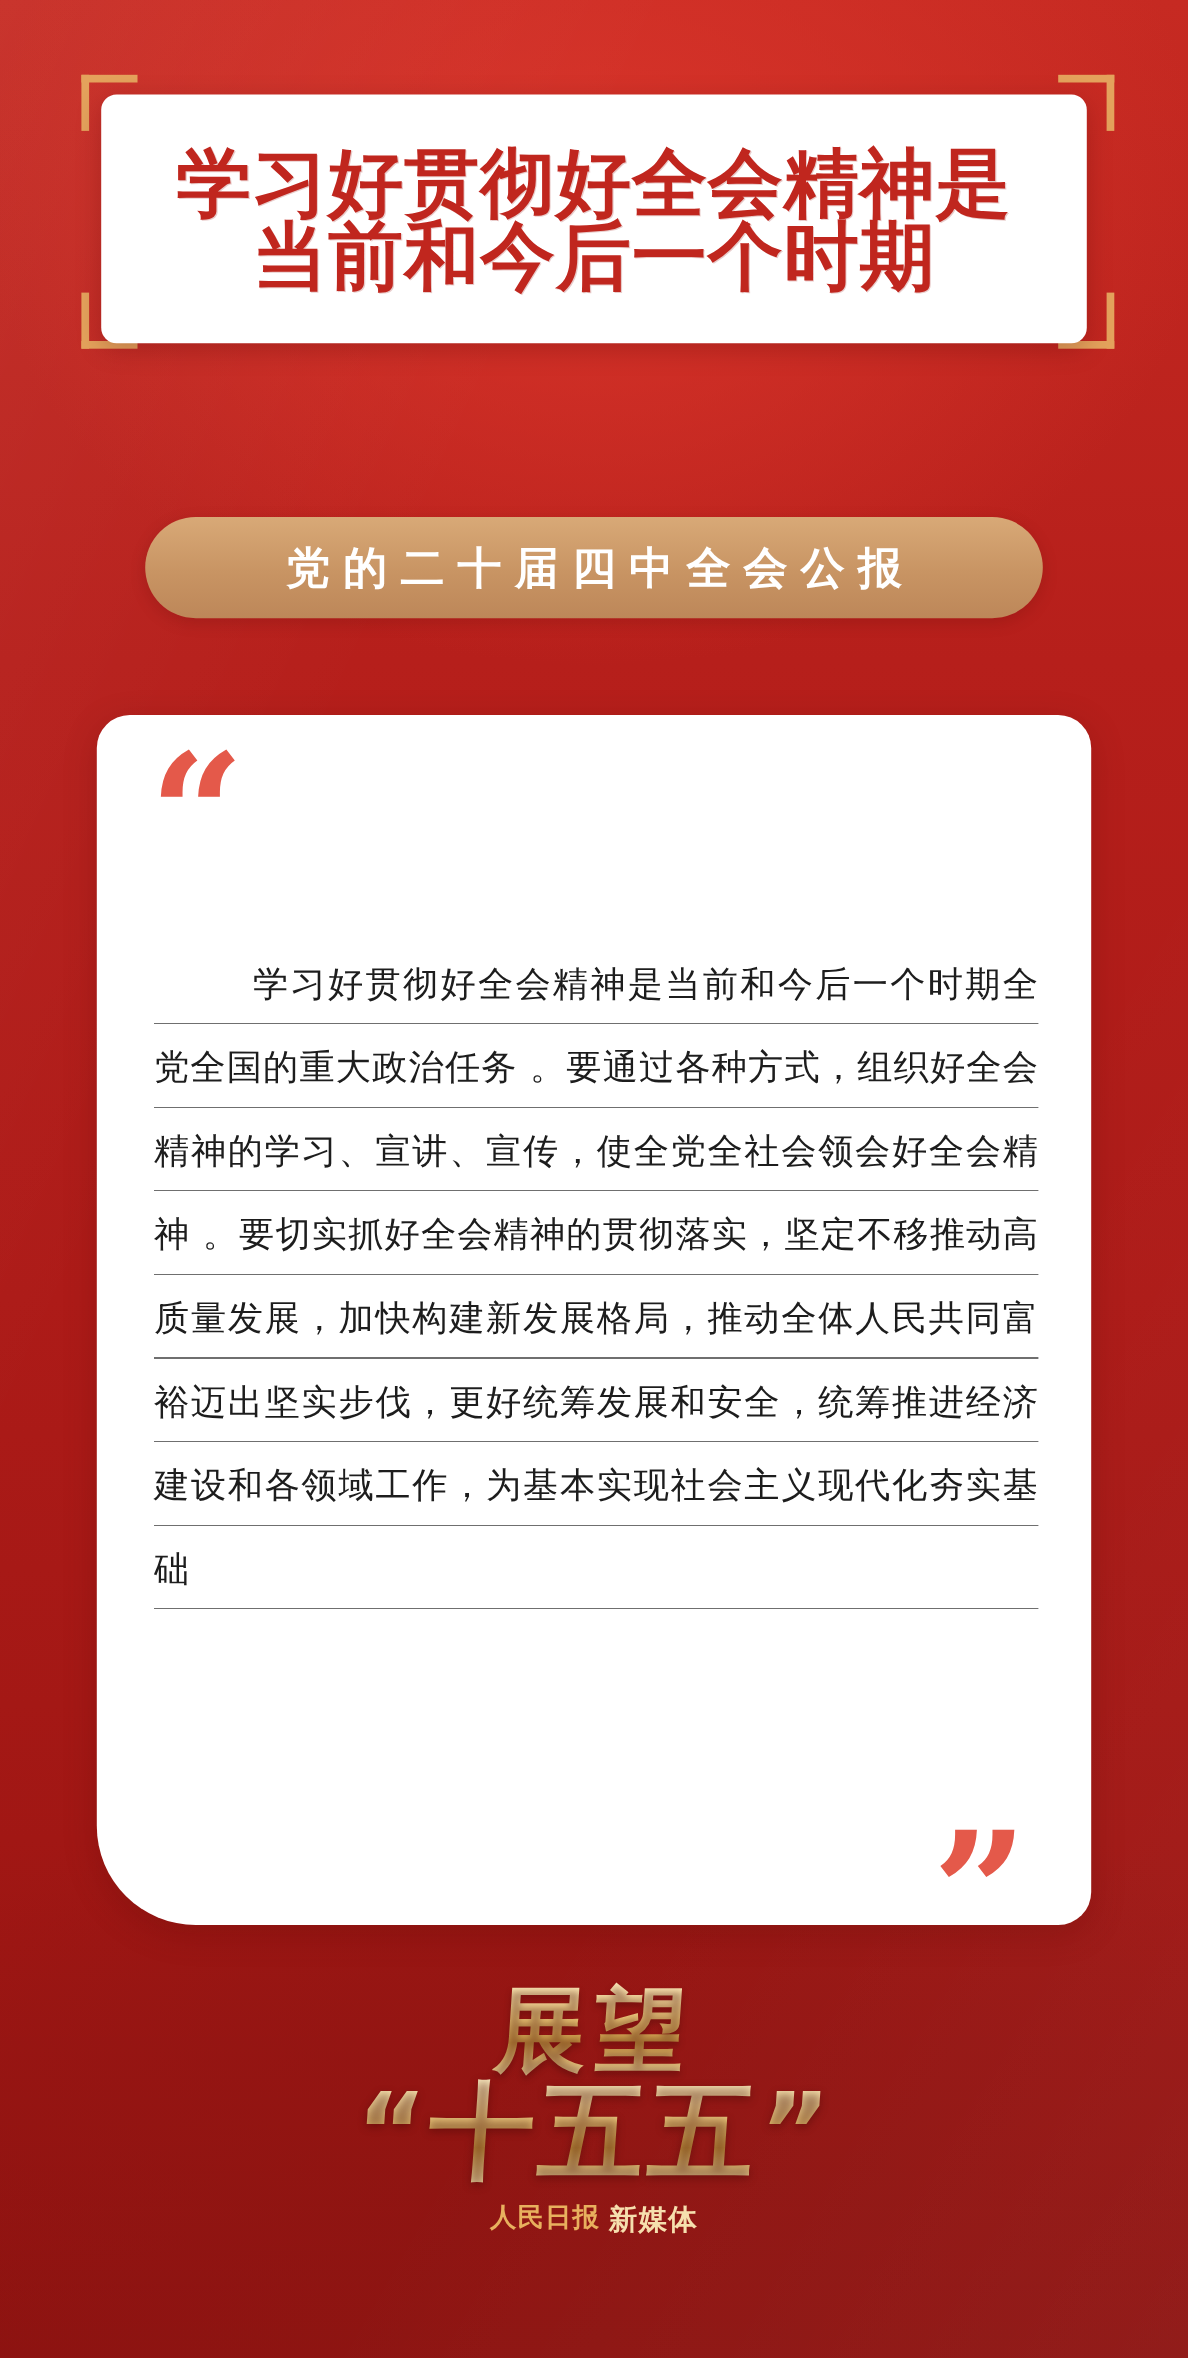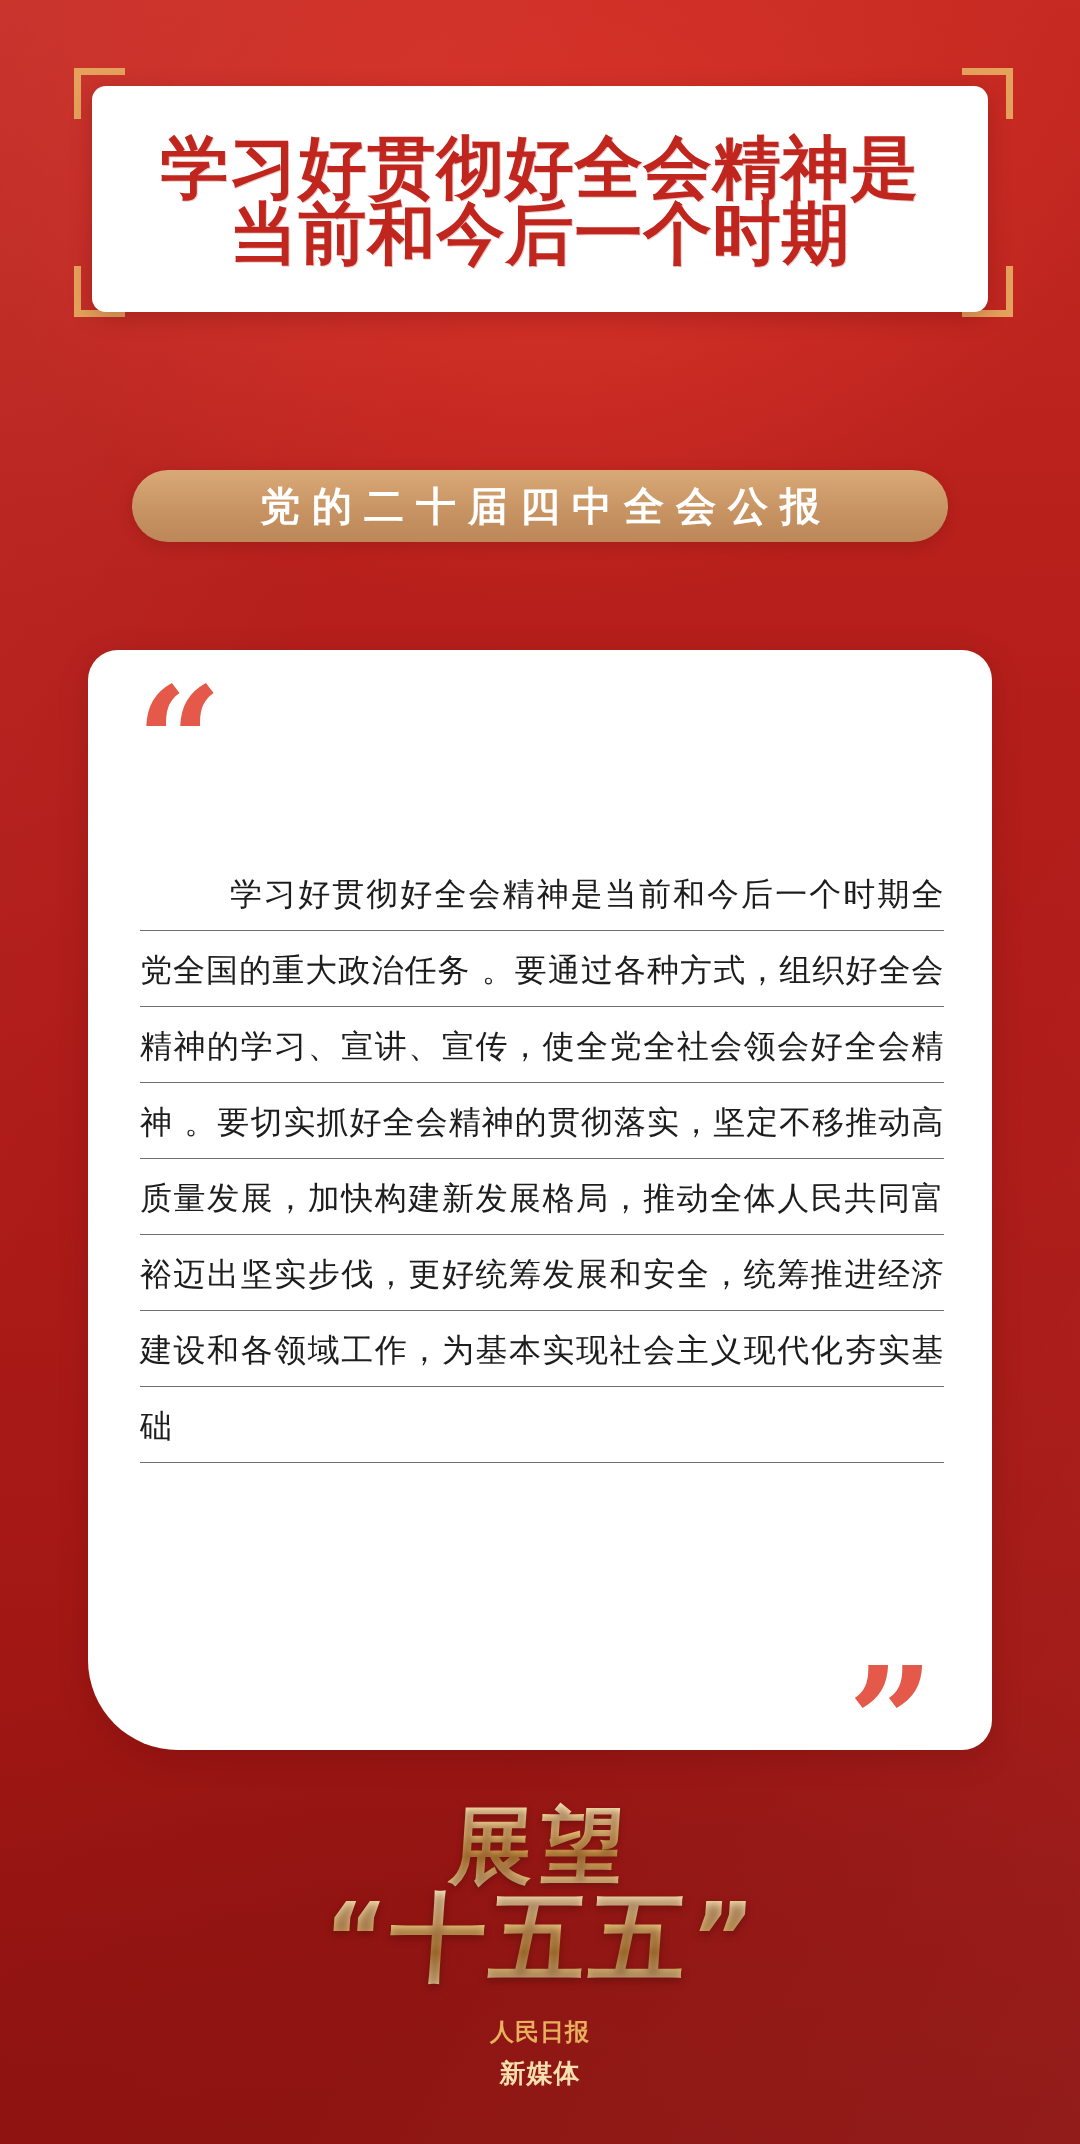--- a/index.html
+++ b/index.html
@@ -79,21 +79,21 @@
   .bracket.tr { left: 962px; top: 68px;  border-right-width: 7px; border-top-width: 7px; }
   .bracket.bl { left: 74px;  top: 266px; border-left-width: 7px; border-bottom-width: 7px; }
   .bracket.br { left: 962px; top: 266px; border-right-width: 7px; border-bottom-width: 7px; }
 
   
   .subtitle-pill {
     position: absolute;
     left: 132px;
     top: 470px;
     width: 816px;
-    height: 72px;
+    height: 92px;
     border-radius: 46px;
     background: linear-gradient(180deg, #d8a977 0%, #c89463 55%, #bd8759 100%);
     box-shadow: 0 4px 14px rgba(90,14,10,0.22);
     display: flex;
     align-items: center;
     justify-content: center;
   }
   .subtitle-text {
     font-family: "DejaVu Sans", "Liberation Sans", sans-serif;
     font-weight: bold;
@@ -191,25 +191,24 @@
     letter-spacing: 4px;
     margin-top: -6px;
     background: linear-gradient(180deg, #fdeec8 0%, #eac477 40%, #c08f3c 64%, #f6e3b0 100%);
     -webkit-background-clip: text;
     background-clip: text;
     color: transparent;
     text-shadow: 0 3px 8px rgba(60,8,5,0.4);
     transform: skewX(-4deg);
   }
   .credit {
-    margin-top: 26px;
-    display: flex;
-    align-items: center;
+    margin-top: 10px;
+    display: flex;
+    align-items: flex-start;
     gap: 8px;
-    flex-direction: column;
   }
   .credit-brand {
     font-family: "DejaVu Sans", "Liberation Sans", sans-serif;
     font-size: 24px;
     font-weight: bold;
     color: #e8b05e;
     letter-spacing: 1px;
   }
   .credit-suffix {
     font-family: "DejaVu Sans", "Liberation Sans", sans-serif;

